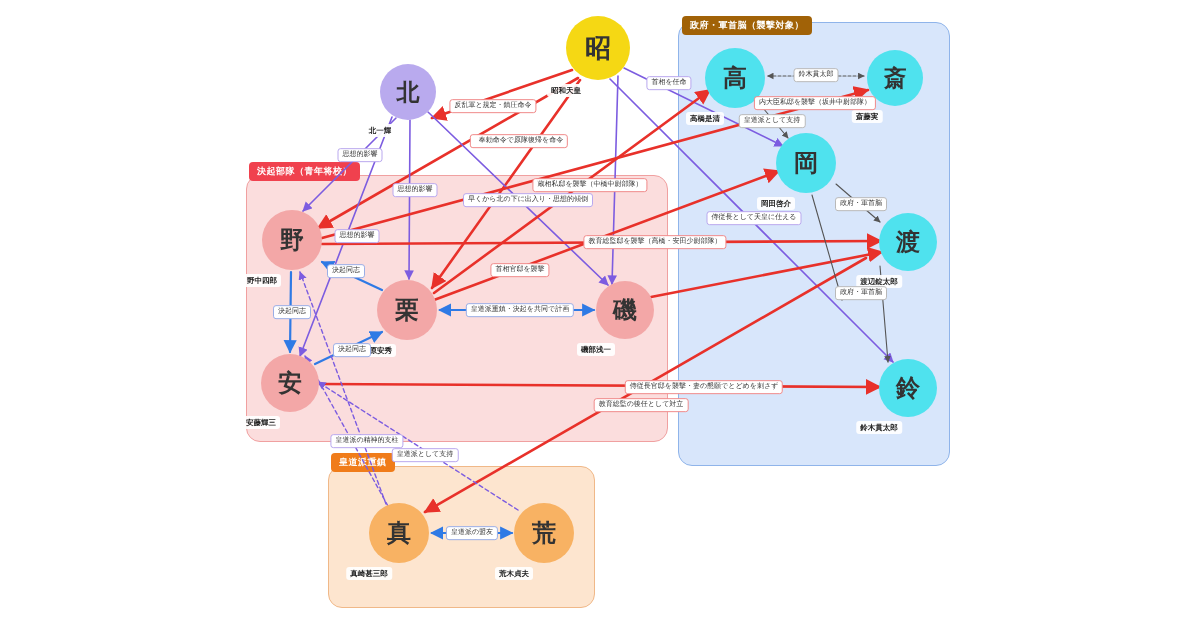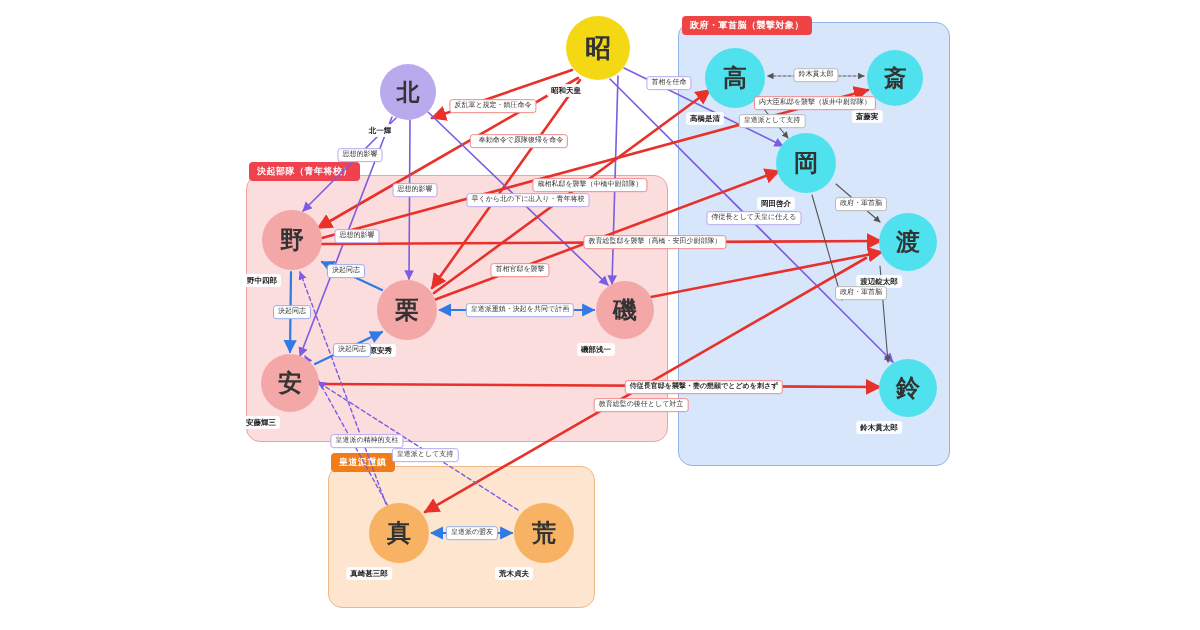--- a/index.html
+++ b/index.html
@@ -47,21 +47,21 @@
   .elabel.blue{border:1px solid #9aaee6;}
   .elabel.purple{border:1px solid #b9a8ee;}
   .elabel.gray{border:1px solid #b9b9b9;}
 </style>
 </head>
 <body>
 
 <div id="stage">
 
   <div class="group" style="left:678px;top:22px;width:270px;height:442px;background:#d8e6fb;border:1px solid #8fb4ea;"></div>
-  <div class="group-title" style="left:682px;top:16px;background:#ef4444;">政府・軍首脳（襲撃対象）</div>
+  <div class="group-title" style="left:682px;top:16px;background:#a16207;">政府・軍首脳（襲撃対象）</div>
 
   <div class="group" style="left:246px;top:175px;width:420px;height:265px;background:#fbdddd;border:1px solid #f0a0a0;"></div>
   <div class="group-title" style="left:249px;top:162px;background:#f0414e;">決起部隊（青年将校）</div>
 
   <div class="group" style="left:328px;top:466px;width:265px;height:140px;background:#fde5cf;border:1px solid #f0b888;"></div>
   <div class="group-title" style="left:331px;top:453px;background:#f07c1a;">皇道派重鎮</div>
 
   <svg id="wires" viewBox="0 0 1200 630">
     <defs>
       <marker id="ahR" markerWidth="7" markerHeight="7" refX="5.4" refY="3" orient="auto">
@@ -239,34 +239,34 @@
       <span>荒</span>
     </div>
     <div class="node-cap" style="top:64px;">荒木貞夫</div>
   </div>
 
   <div class="elabel red" style="left:493px;top:106px;">反乱軍と規定・鎮圧命令</div>
   <div class="elabel red" style="left:519px;top:141px;padding-left:8px;">奉勅命令で原隊復帰を命令</div>
   <div class="elabel purple" style="left:360px;top:155px;">思想的影響</div>
   <div class="elabel purple" style="left:415px;top:190px;">思想的影響</div>
   <div class="elabel purple" style="left:357px;top:236px;">思想的影響</div>
-  <div class="elabel purple" style="left:528px;top:200px;">早くから北の下に出入り・青年将校</div>
+  <div class="elabel purple" style="left:528px;top:200px;">早くから北の下に出入り・思想的傾倒</div>
   <div class="elabel red" style="left:590px;top:185px;">蔵相私邸を襲撃（中橋中尉部隊）</div>
   <div class="elabel purple" style="left:669px;top:83px;">首相を任命</div>
   <div class="elabel gray" style="left:816px;top:75px;">鈴木貫太郎</div>
   <div class="elabel red" style="left:815px;top:103px;">内大臣私邸を襲撃（坂井中尉部隊）</div>
   <div class="elabel gray" style="left:772px;top:121px;">皇道派として支持</div>
   <div class="elabel gray" style="left:861px;top:204px;">政府・軍首脳</div>
   <div class="elabel gray" style="left:861px;top:293px;">政府・軍首脳</div>
   <div class="elabel purple" style="left:754px;top:218px;">侍従長として天皇に仕える</div>
   <div class="elabel red" style="left:655px;top:242px;">教育総監邸を襲撃（高橋・安田少尉部隊）</div>
   <div class="elabel red" style="left:520px;top:270px;">首相官邸を襲撃</div>
   <div class="elabel blue" style="left:520px;top:310px;">皇道派重鎮・決起を共同で計画</div>
   <div class="elabel blue" style="left:346px;top:271px;">決起同志</div>
   <div class="elabel blue" style="left:292px;top:312px;">決起同志</div>
   <div class="elabel blue" style="left:352px;top:350px;">決起同志</div>
-  <div class="elabel red" style="left:704px;top:387px;font-weight:bold;">侍従長官邸を襲撃・妻の懇願でとどめを刺さず</div>
+  <div class="elabel red" style="left:704px;top:387px;">侍従長官邸を襲撃・妻の懇願でとどめを刺さず</div>
   <div class="elabel red" style="left:641px;top:405px;">教育総監の後任として対立</div>
   <div class="elabel purple" style="left:367px;top:441px;">皇道派の精神的支柱</div>
   <div class="elabel purple" style="left:425px;top:455px;">皇道派として支持</div>
   <div class="elabel blue" style="left:472px;top:533px;">皇道派の盟友</div>
 
 </div>
 
 </body></html>

